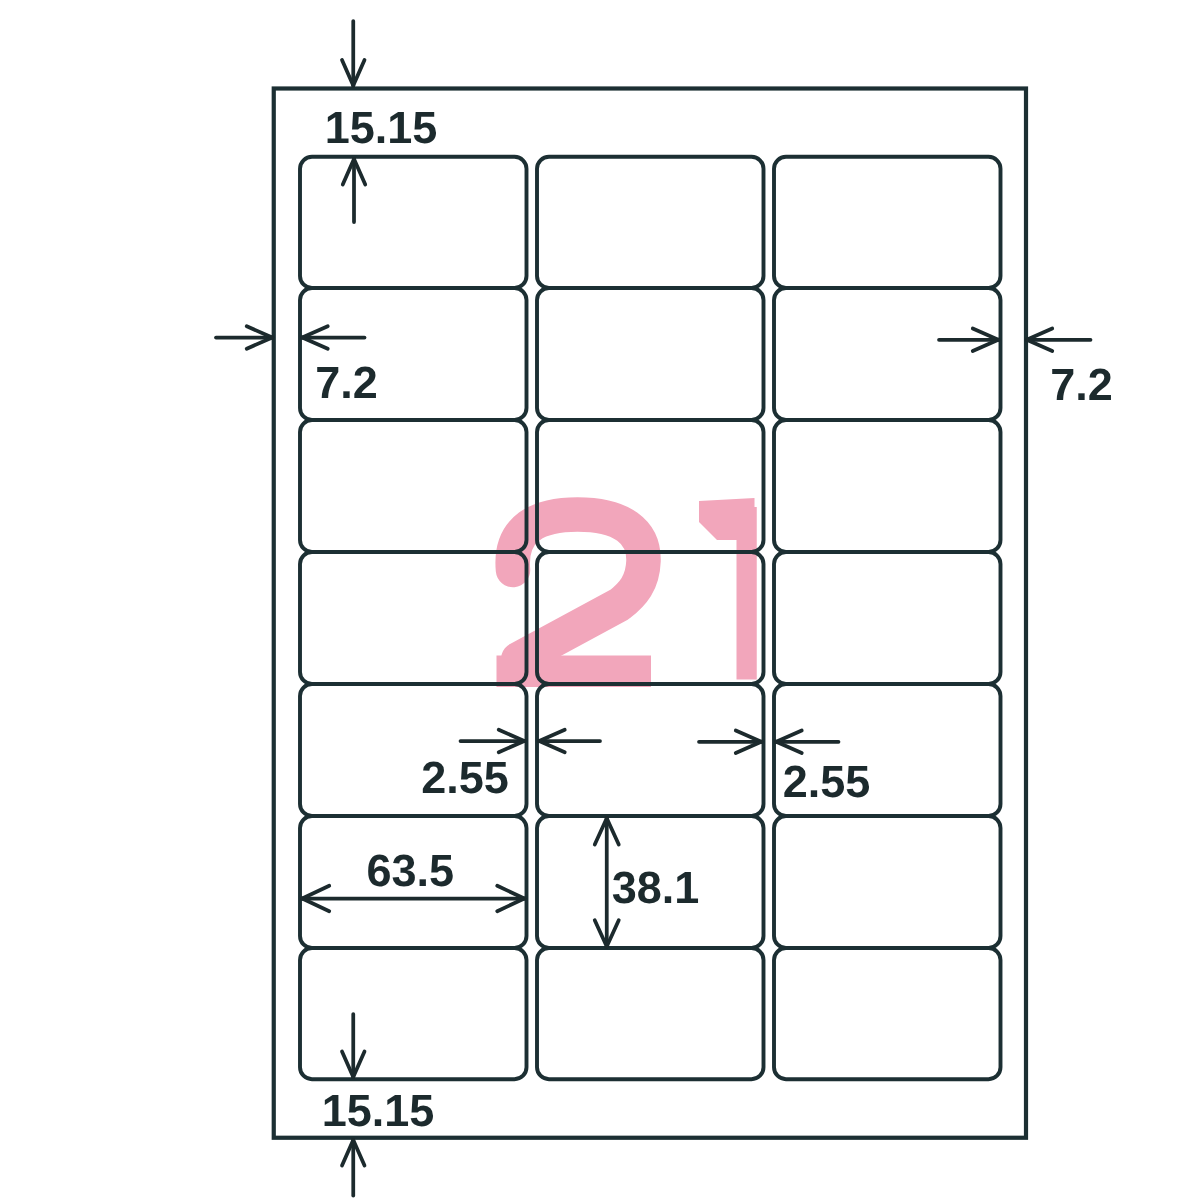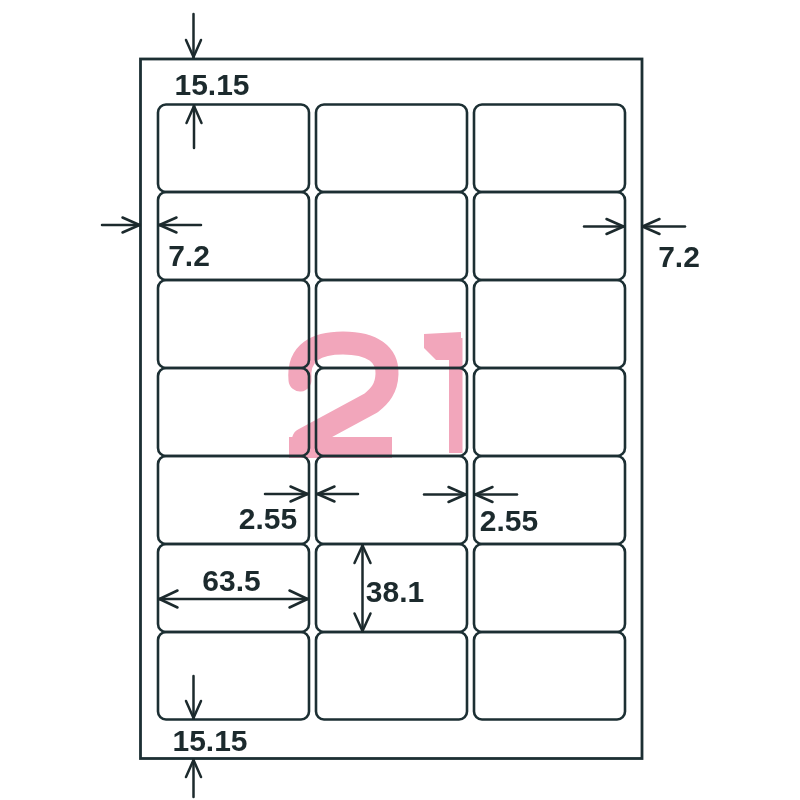--- a/index.html
+++ b/index.html
@@ -1,17 +1,17 @@
 <!DOCTYPE html>
 <html><head>
 <meta charset="utf-8">
 <style>
   html,body{margin:0;padding:0;background:#ffffff;}
   .wrap{position:relative;width:724px;height:800px;background:#ffffff;overflow:hidden;
-        font-family:"Liberation Sans", sans-serif;}
+        font-family:"Liberation Sans", sans-serif;margin-left:42px;}
   svg{position:absolute;left:0;top:0;}
   text{font-family:"Liberation Sans", sans-serif;font-weight:bold;fill:#1c2a2d;}
 </style>
 </head>
 <body>
 <div class="wrap">
 <svg width="800" height="800" viewBox="0 0 800 800">
 
   <g>
 

